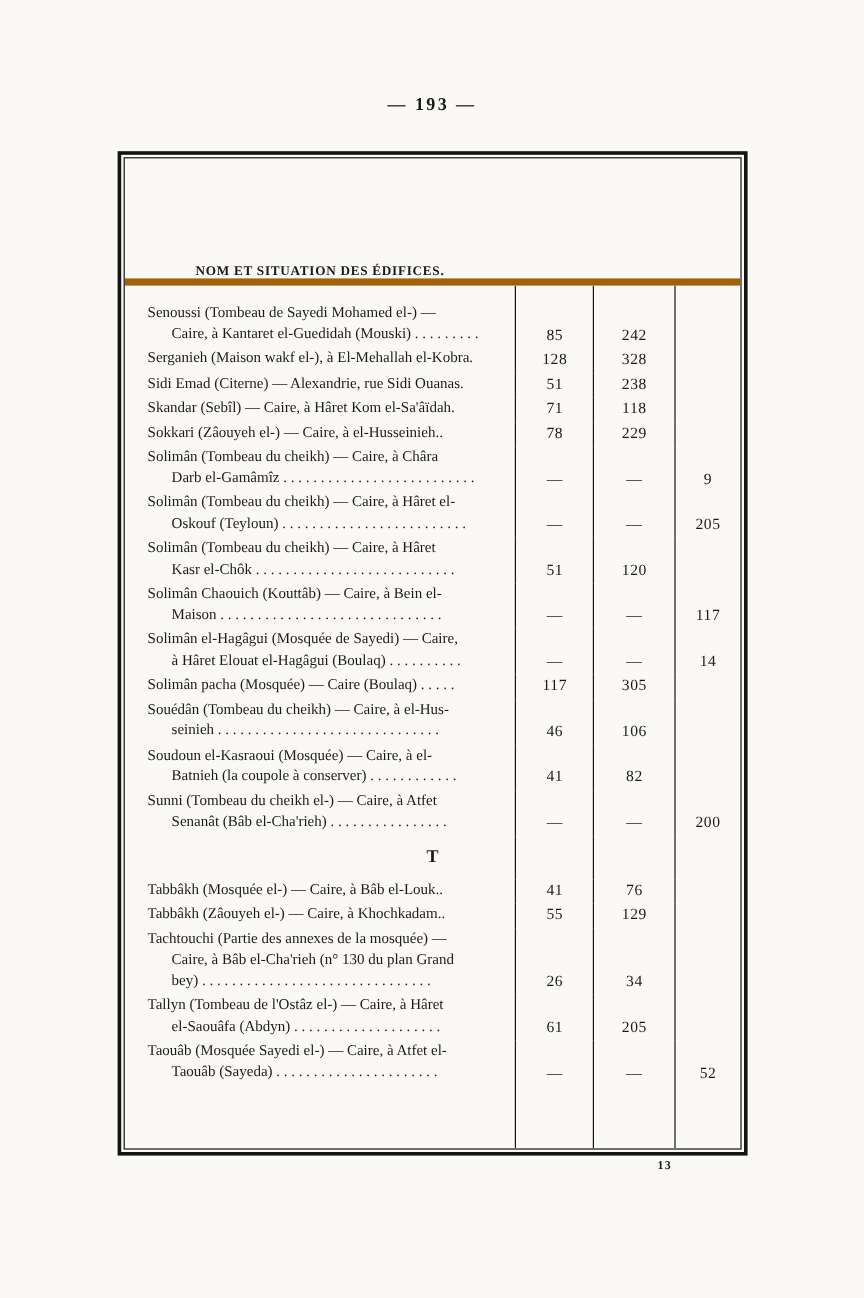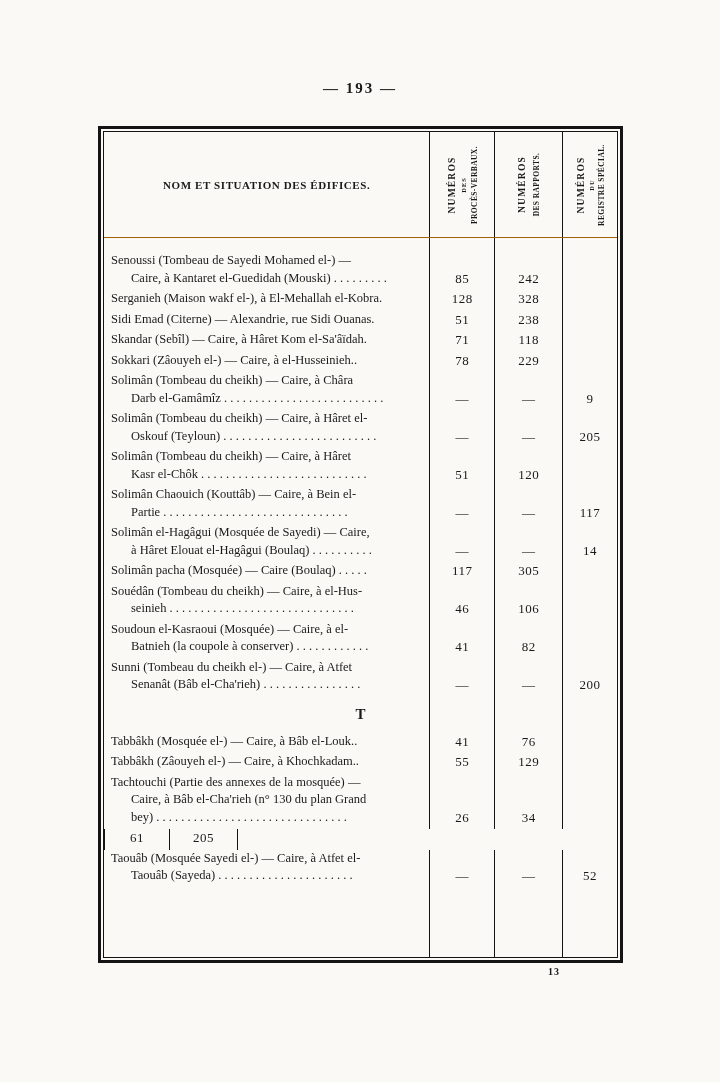--- a/index.html
+++ b/index.html
@@ -17,21 +17,21 @@
     text-align:center; font-weight:bold; font-size:15px; letter-spacing:2px;
   }
   .frame {
     position:absolute; left:98px; top:126px; width:525px; height:837px;
     border:3px solid #141414; padding:2px;
   }
   .frame-inner {
     width:100%; height:100%; border:1px solid #141414;
     display:flex; flex-direction:column; overflow:hidden;
   }
-  .thead { display:flex; height:106px; border-bottom:1px solid #a16207; flex:0 0 auto; }
+  .thead { display:flex; height:106px; border-bottom:6px solid #a16207; flex:0 0 auto;align-items:flex-end; }
   .th-name {
     width:326px; display:flex; align-items:center; justify-content:center;
     text-align:center; font-weight:bold; font-size:11px; letter-spacing:0.6px;
   }
   .th-num { position:relative; border-left:1px solid #141414; overflow:hidden; }
   .th-c1 { width:65px; } .th-c2 { width:68px; } .th-c3 { width:55px; }
   .vwrap {
     position:absolute; transform:rotate(-90deg);
     display:flex; flex-direction:column; justify-content:center; align-items:center;
     text-align:center;
@@ -44,21 +44,21 @@
   .vh-med  { font-size:7.5px; font-weight:bold; letter-spacing:0.4px; white-space:nowrap; }
   .tbody { flex:1; display:flex; flex-direction:column; font-size:12.5px; overflow:hidden; }
   .trow { display:flex; flex:0 0 auto; }
   .trow-filler { flex:1 1 auto; }
   .cell-name { width:326px; padding:0 4px 3px 7px; overflow:hidden; }
   .cell-num {
     display:flex; align-items:flex-end; justify-content:center;
     border-left:1px solid #141414; padding-bottom:3px;
   }
   .cn1 { width:65px; } .cn2 { width:68px;text-align:center; } .cn3 { width:55px; }
-  .line { line-height:17.5px; white-space:nowrap; overflow:hidden; }
+  .line { line-height:17.5px; white-space:nowrap; overflow:hidden;margin-left:12px; }
   .line.cont { padding-left:20px; }
   .first-row > .cell-name, .first-row > .cell-num { padding-top:14px; }
   .num { line-height:17.5px; font-size:13px; letter-spacing:0.5px; }
   .section-row { position:relative; min-height:36px; }
   .section-letter {
     position:absolute; left:0; right:0; top:9px; text-align:center;
     font-weight:bold; font-size:15px;
   }
   .signature {
     position:absolute; top:966px; left:548px;
@@ -199,21 +199,21 @@
               <span class="num">51</span>
             </div>
             <div class="cell-num cn2">
               <span class="num">120</span>
             </div>
             <div class="cell-num cn3"></div>
           </div>
           <div class="trow">
             <div class="cell-name">
               <div class="line">Solimân Chaouich (Kouttâb) — Caire, à Bein el-</div>
-              <div class="line cont">Partie . . . . . . . . . . . . . . . . . . . . . . . . . . . . . .</div>
+              <div class="line cont">Maison . . . . . . . . . . . . . . . . . . . . . . . . . . . . . .</div>
             </div>
             <div class="cell-num cn1">
               <span class="num">—</span>
             </div>
             <div class="cell-num cn2">
               <span class="num">—</span>
             </div>
             <div class="cell-num cn3">
               <span class="num">117</span>
             </div>
@@ -325,20 +325,24 @@
             </div>
             <div class="cell-num cn1">
               <span class="num">26</span>
             </div>
             <div class="cell-num cn2">
               <span class="num">34</span>
             </div>
             <div class="cell-num cn3"></div>
           </div>
           <div class="trow">
+            <div class="cell-name">
+              <div class="line">Tallyn (Tombeau de l'Ostâz el-) — Caire, à Hâret</div>
+              <div class="line cont">el-Saouâfa (Abdyn) . . . . . . . . . . . . . . . . . . . .</div>
+            </div>
             <div class="cell-num cn1">
               <span class="num">61</span>
             </div>
             <div class="cell-num cn2">
               <span class="num">205</span>
             </div>
             <div class="cell-num cn3"></div>
           </div>
           <div class="trow">
             <div class="cell-name">

